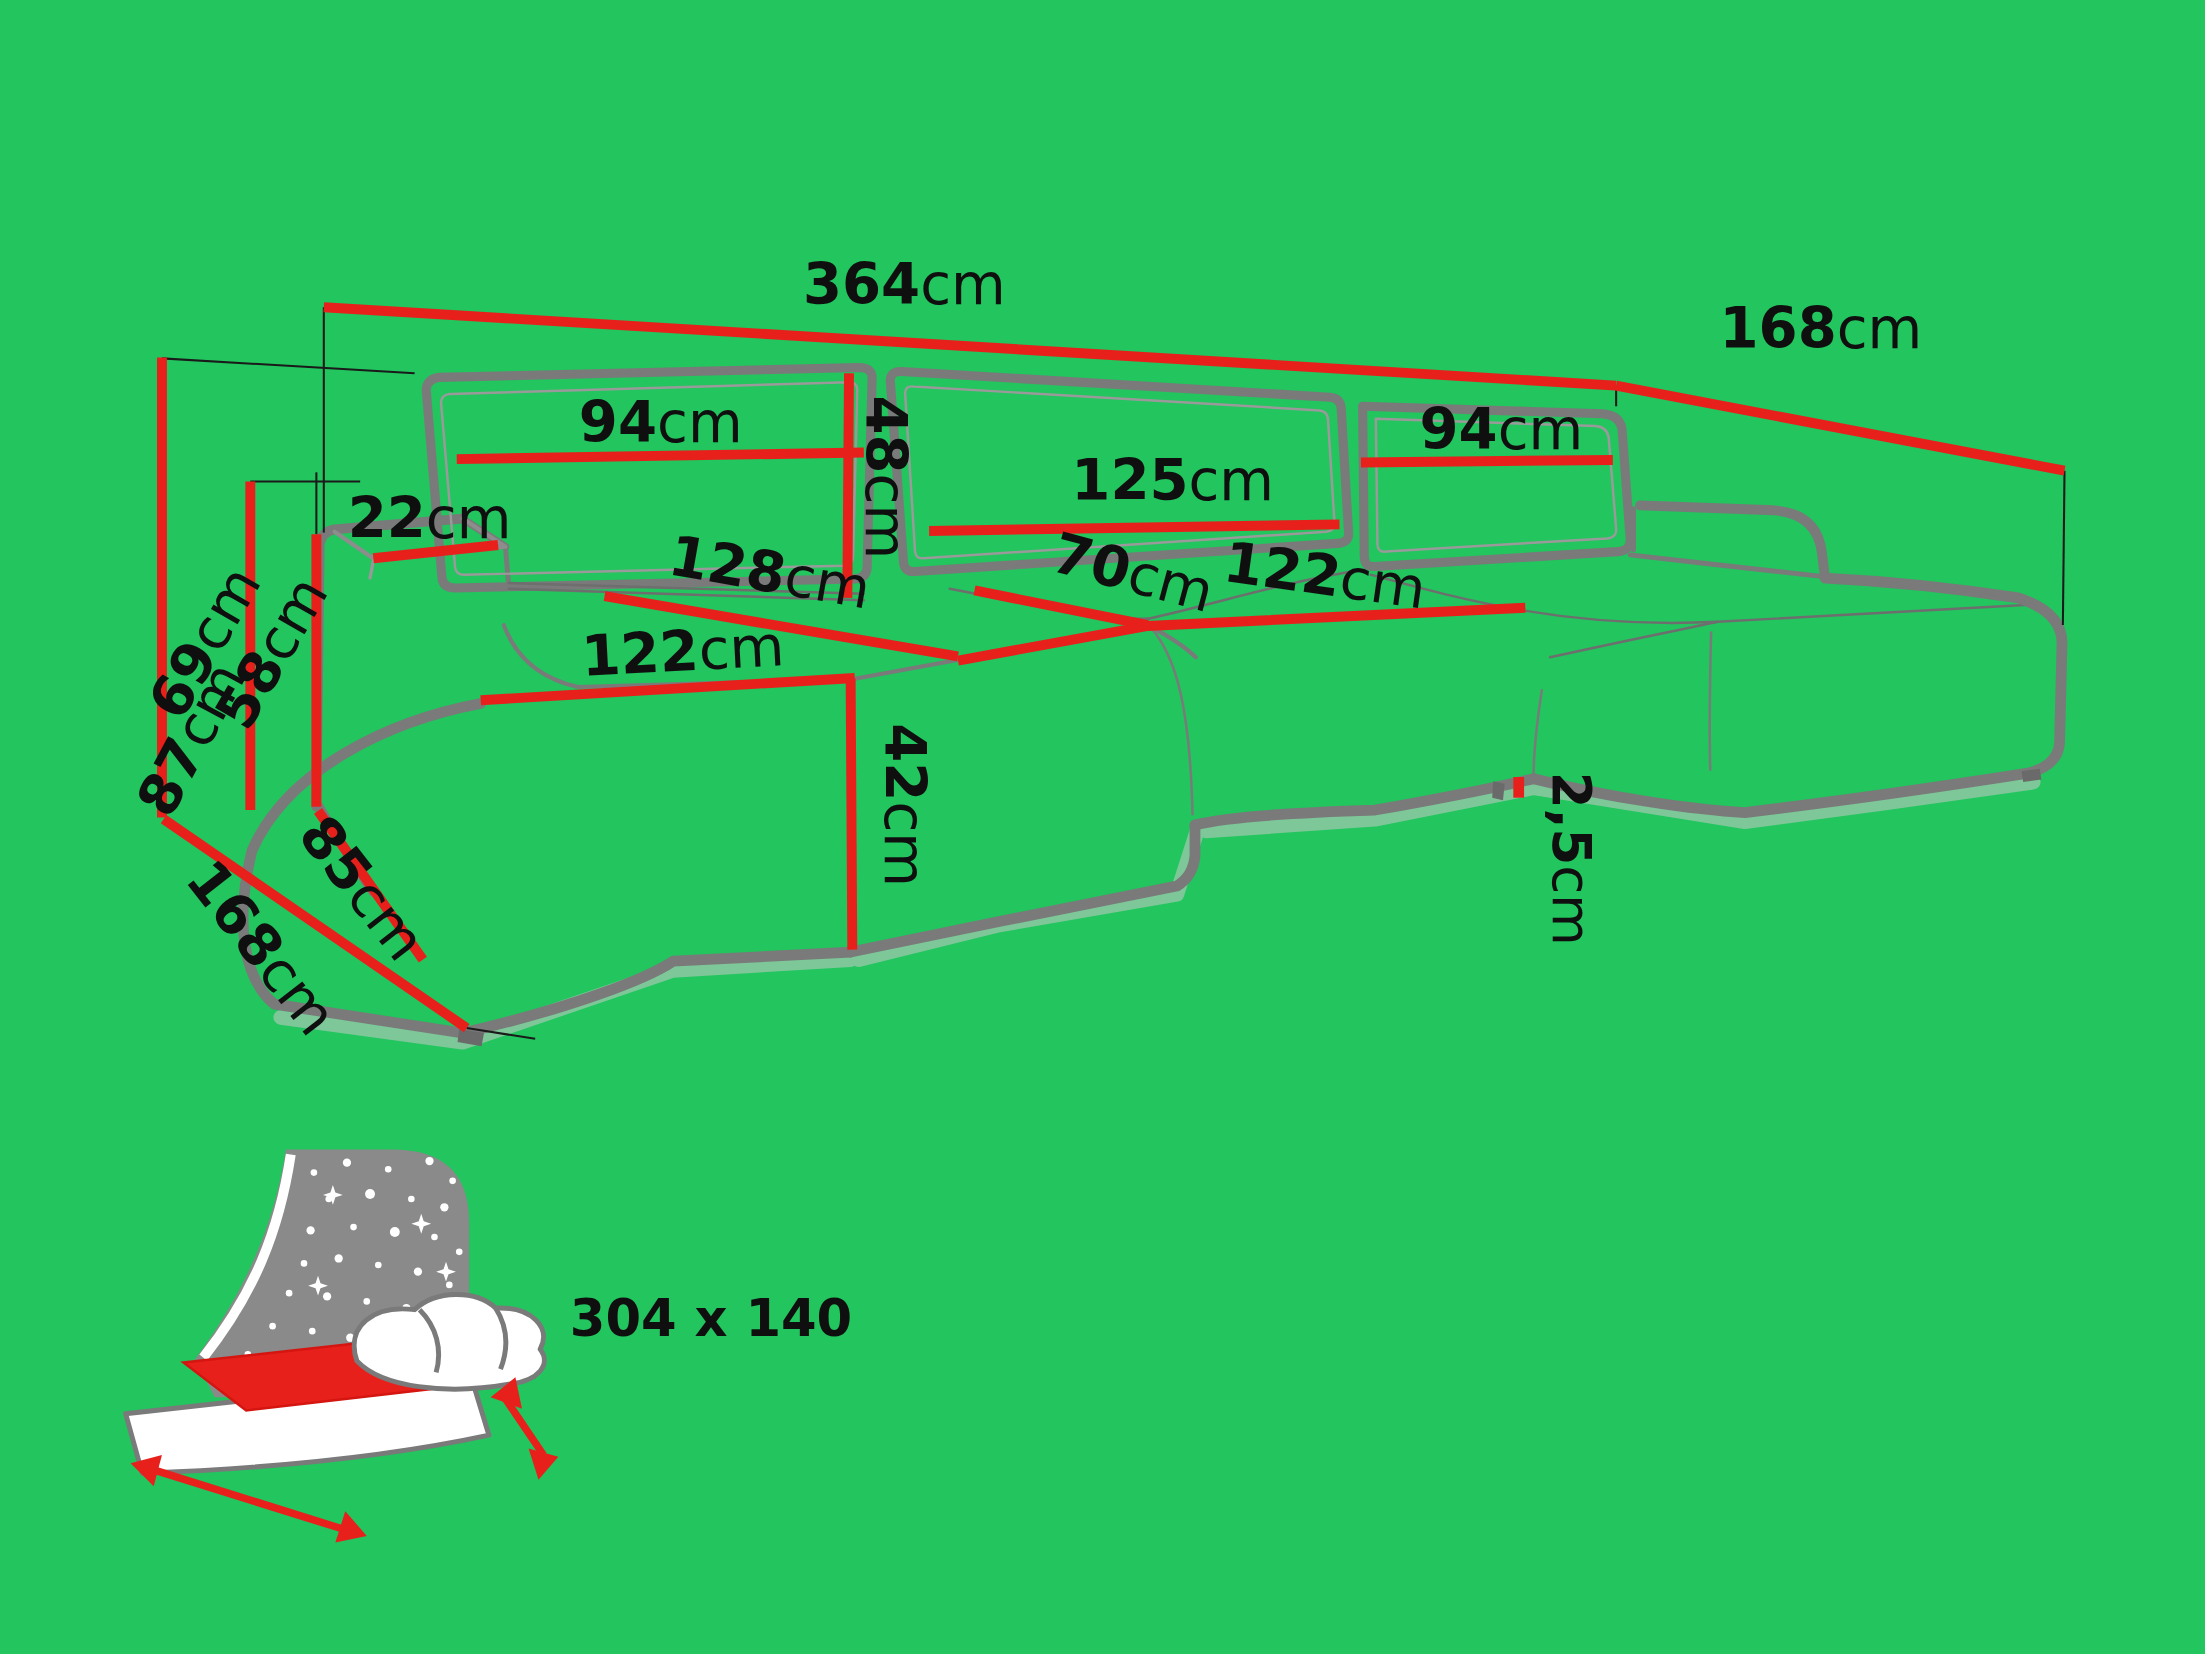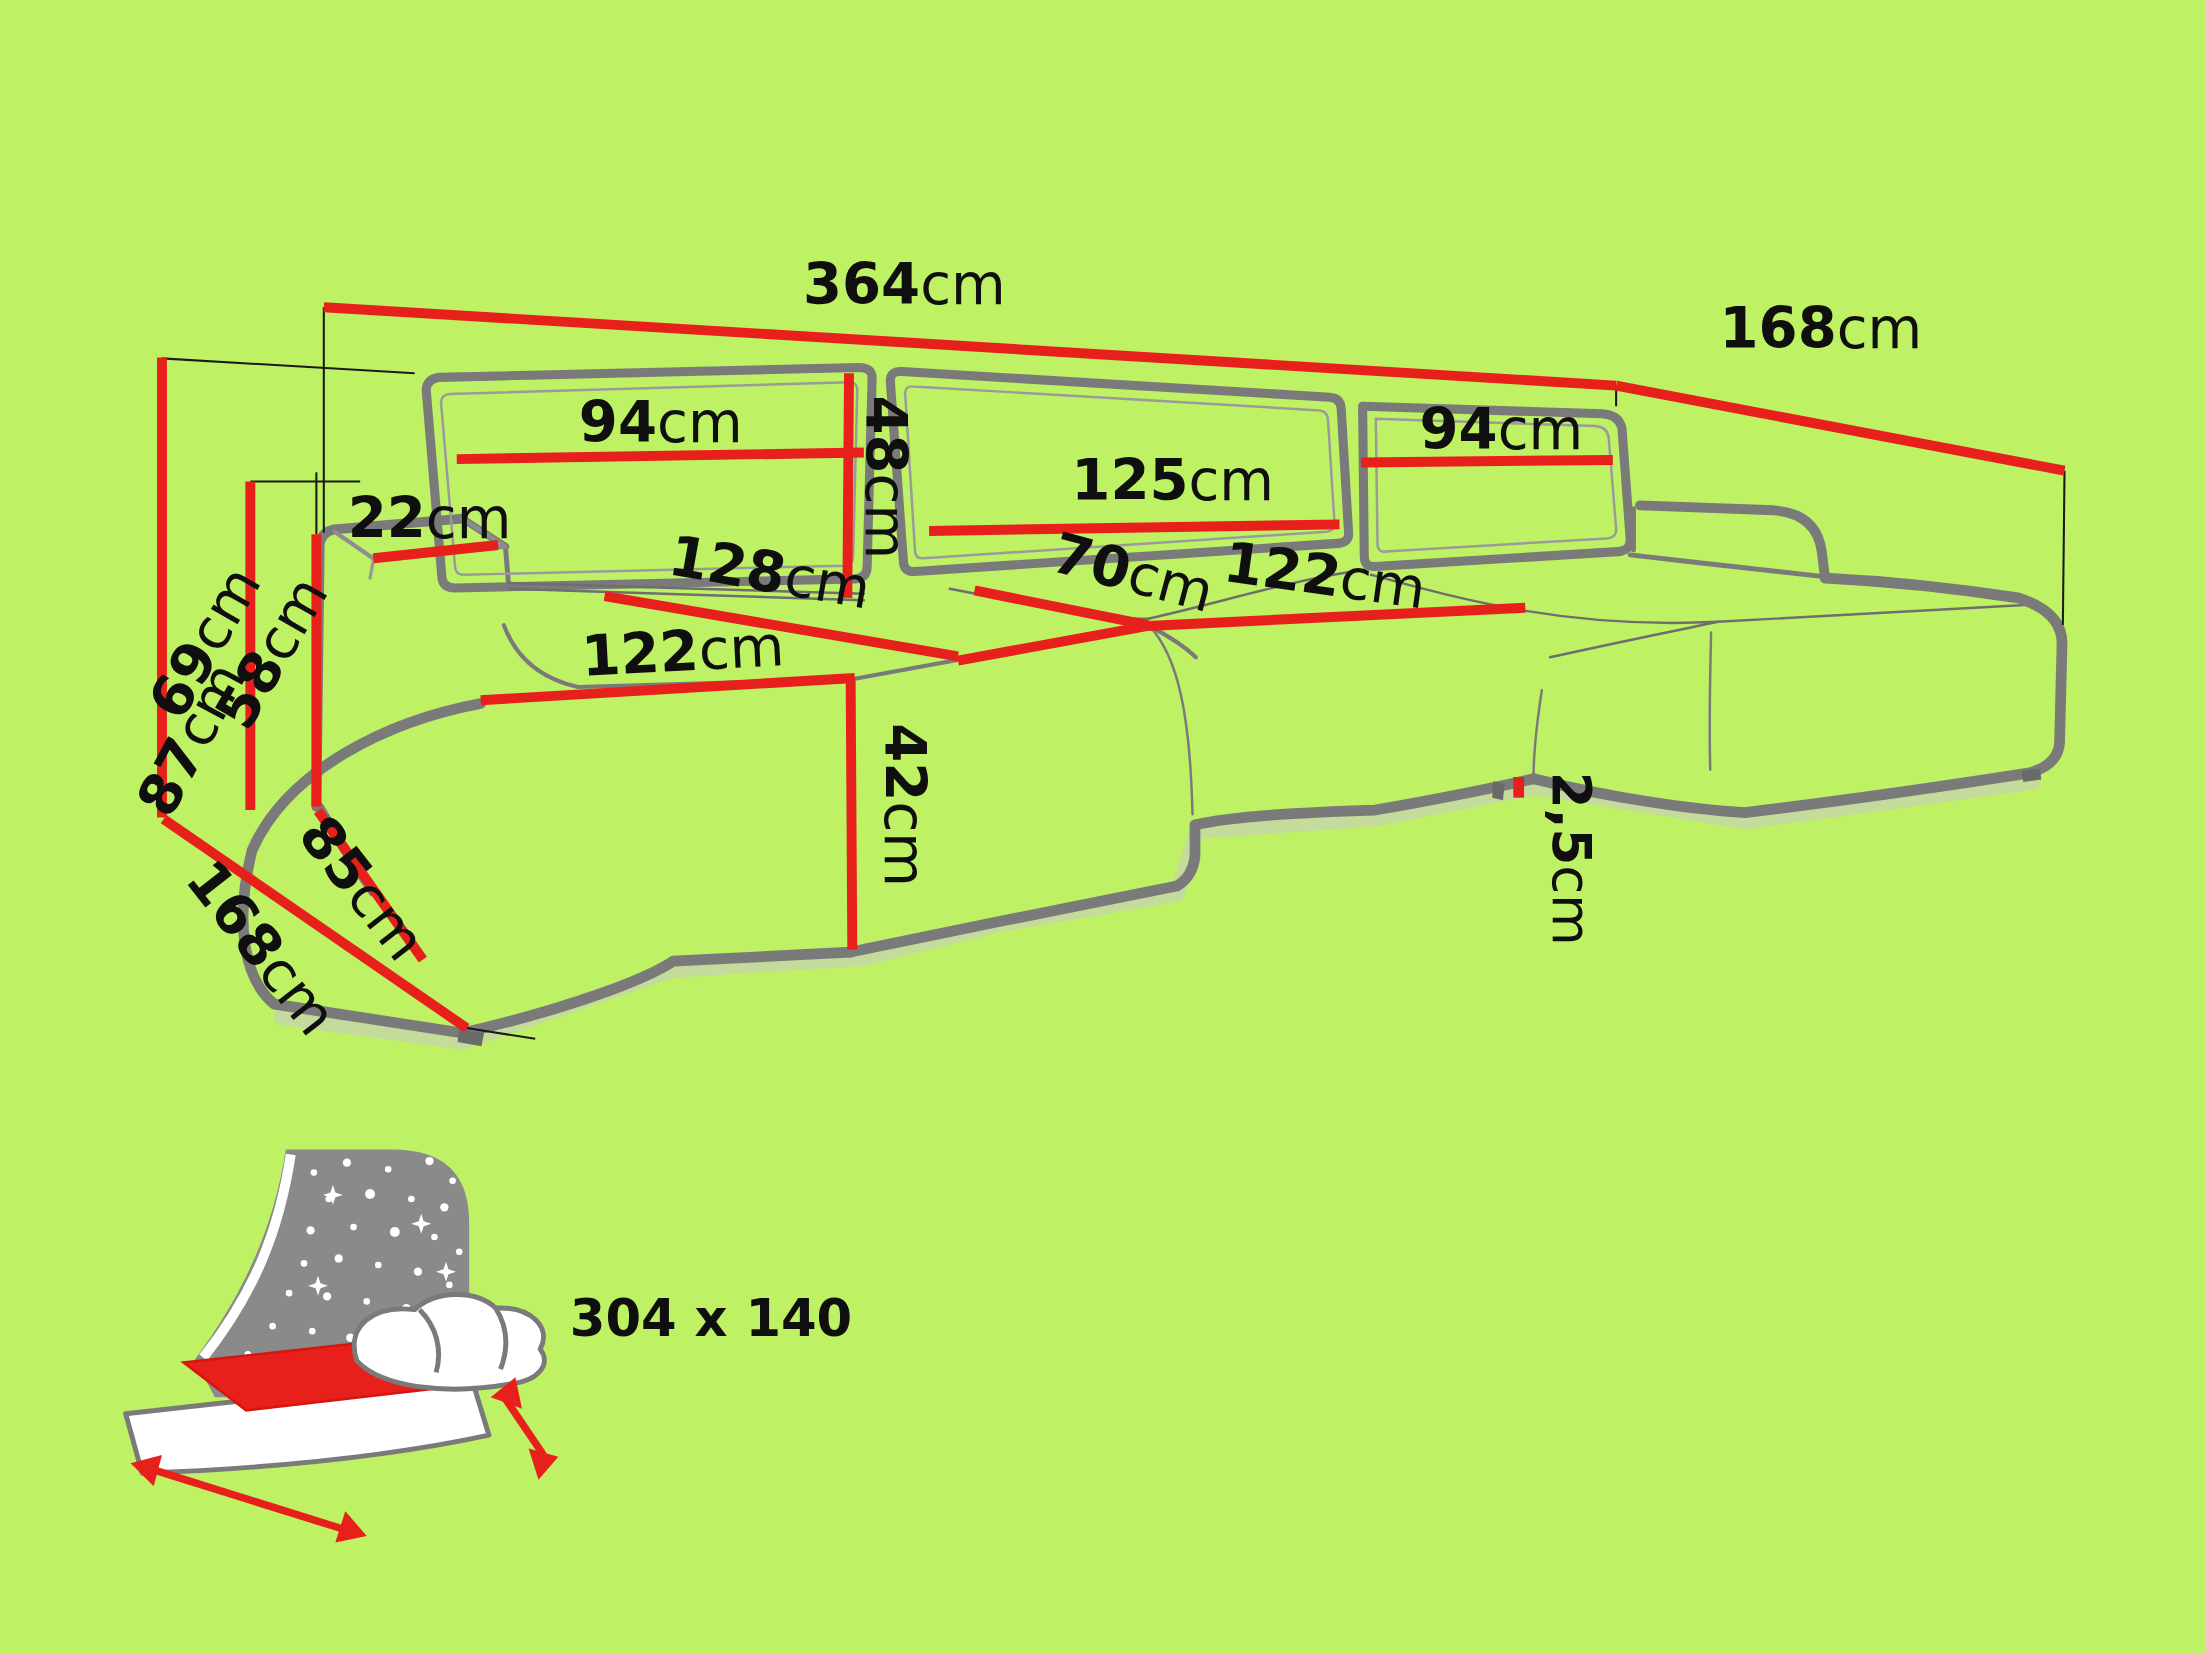--- a/index.html
+++ b/index.html
@@ -1,16 +1,16 @@
 <!DOCTYPE html>
 <html style="font-size:13.2px"><head>
 <meta charset="utf-8">
 <style>
   html,body{margin:0;padding:0;background:#ffffff;}
-  .stage{position:relative;width:2205px;height:1654px;background:#bef264;overflow:hidden;
+  .stage{position:relative;width:2205px;height:1654px;background:#22c55e;overflow:hidden;
          font-family:"DejaVu Sans","Liberation Sans",sans-serif;}
   svg{position:absolute;left:0;top:0;}
   text{font-family:"DejaVu Sans","Liberation Sans",sans-serif;fill:#0f0f0f;}
   .dim-num{font-weight:bold;}
   .dim-unit{font-weight:normal;}
 </style>
 </head>
 <body>
 
 <div class="stage">

